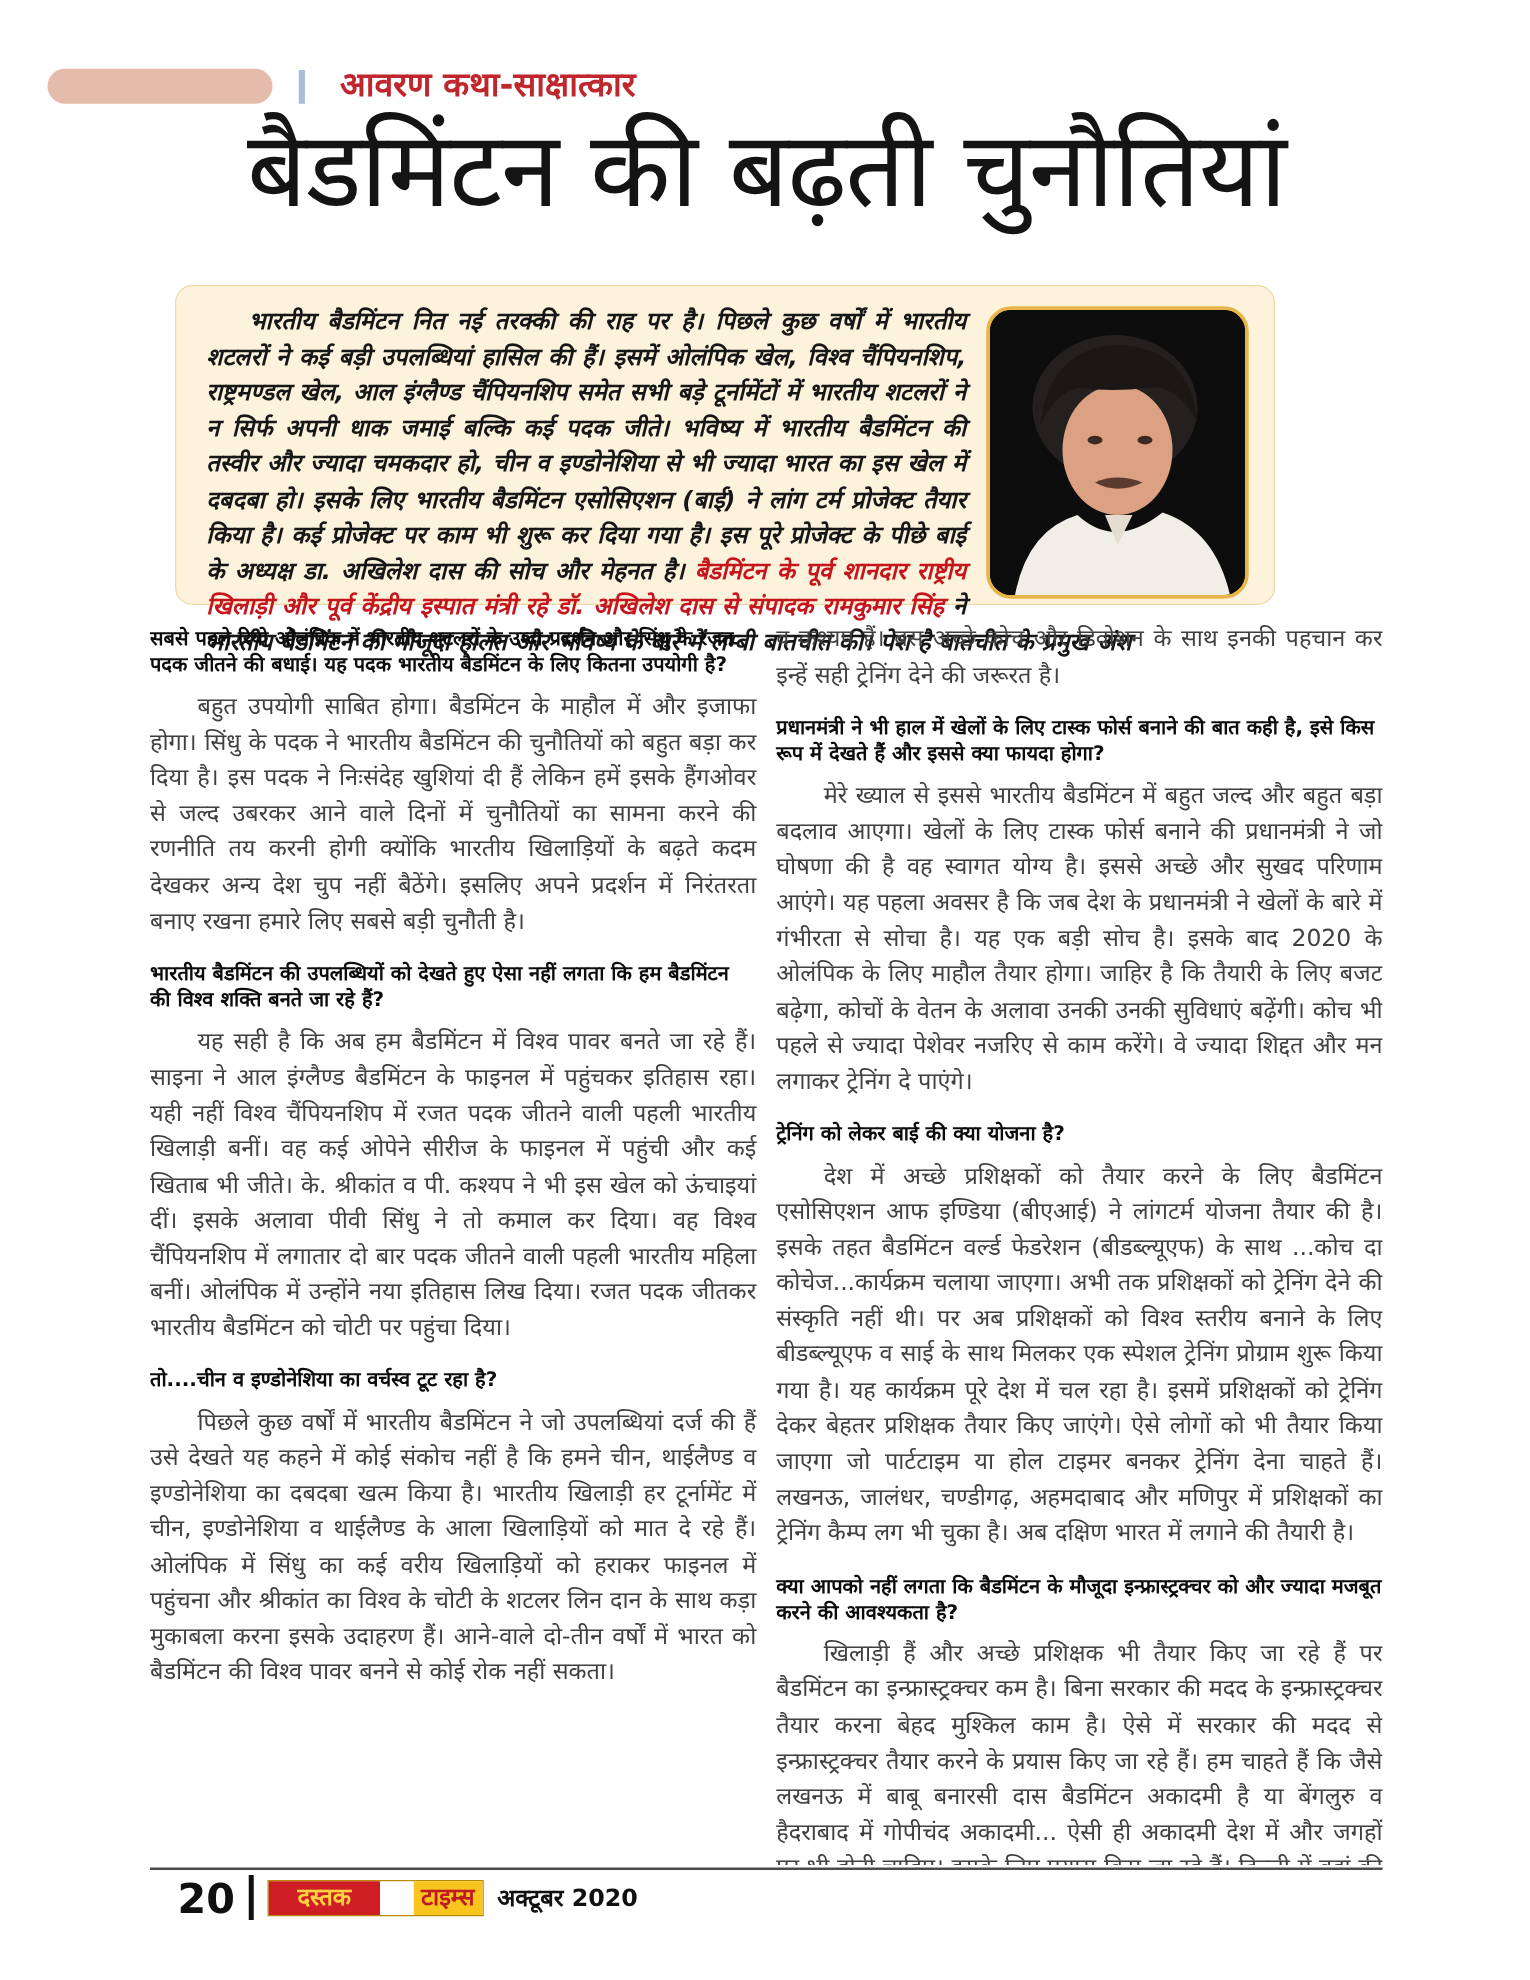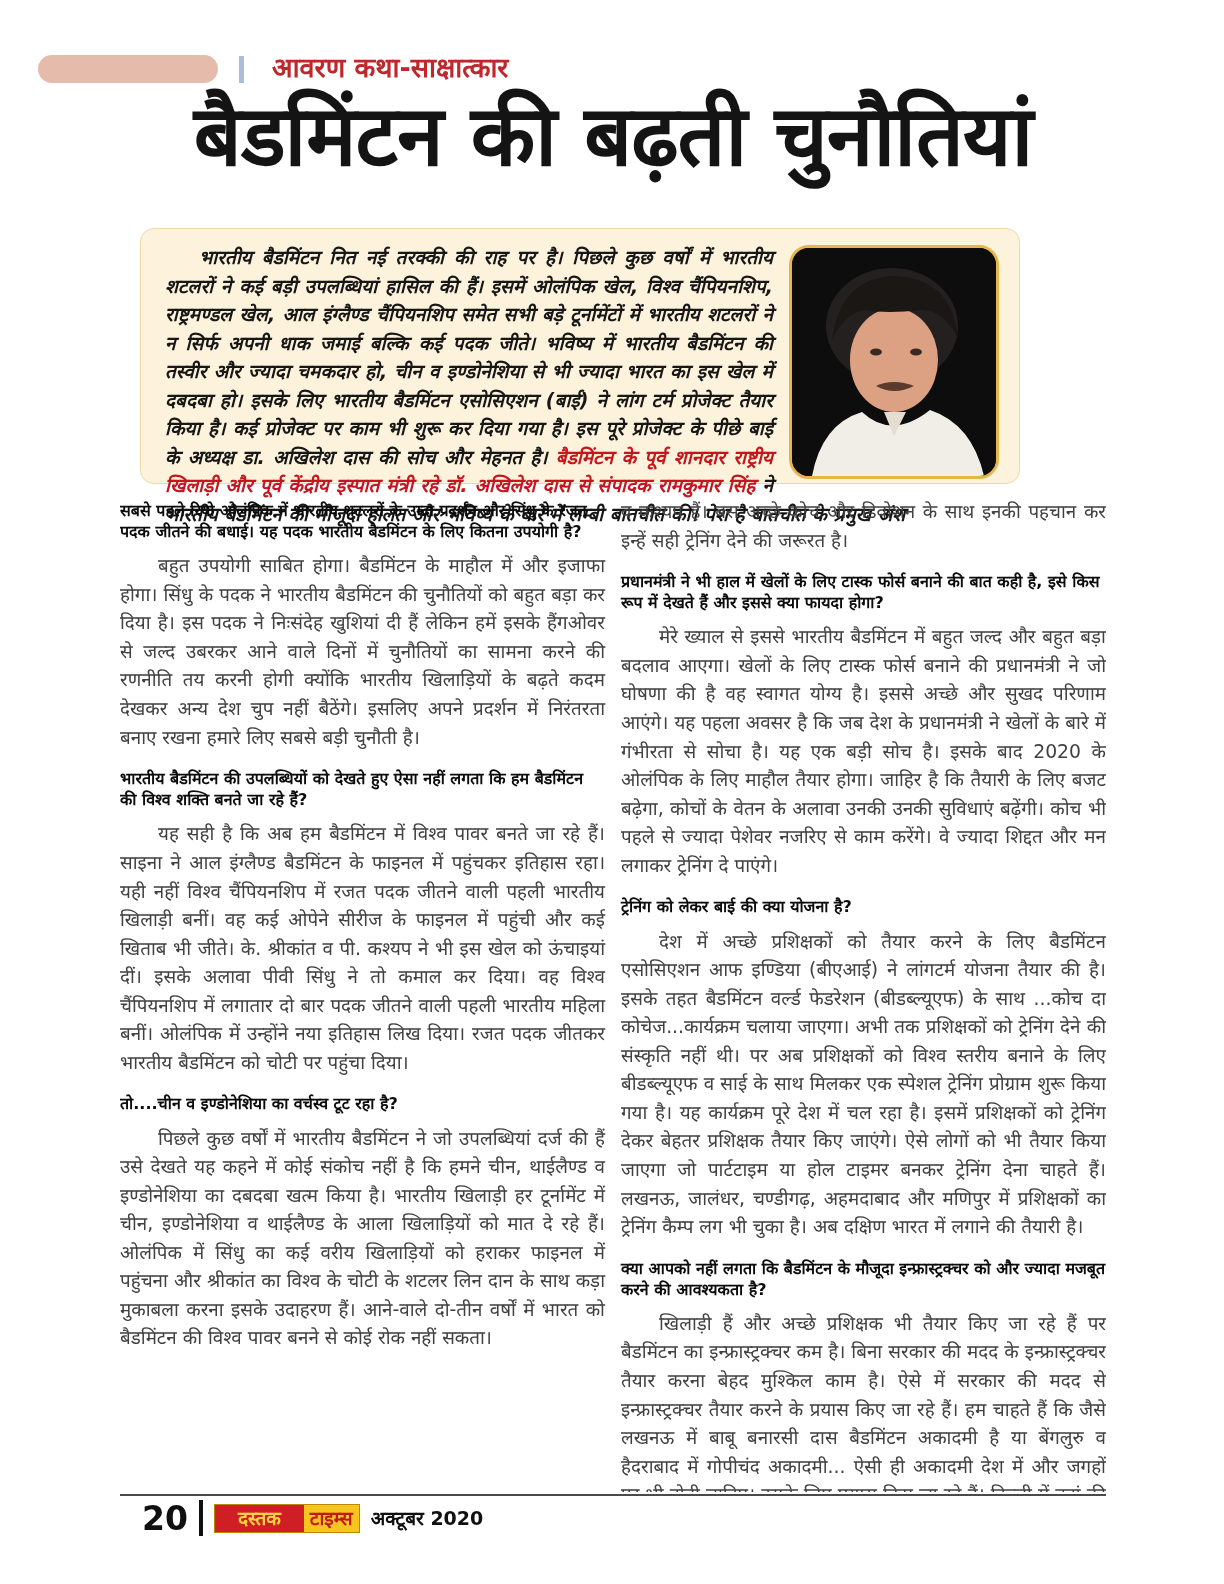--- a/index.html
+++ b/index.html
@@ -8,21 +8,21 @@
     font-family:"DejaVu Sans",sans-serif;overflow:hidden;
   }
   
   .kicker-capsule{position:absolute;left:38px;top:55px;width:180px;height:28px;
     background:#e5bcab;border-radius:14px;}
   .kicker-bar{position:absolute;left:239px;top:56px;width:5px;height:27px;background:#aabdd9;}
   .kicker-text{position:absolute;left:272px;top:48px;font-size:27px;font-weight:bold;
     color:#c0272d;white-space:nowrap;}
   
   .headline{position:absolute;left:120px;top:84px;width:986px;text-align:center;
-    font-size:84px;line-height:1.25;font-weight:bold;color:#141414;letter-spacing:-1px;}
+    font-size:84px;line-height:1.25;font-weight:normal;color:#141414;letter-spacing:-1px;}
   
   .intro-box{position:absolute;left:140px;top:228px;width:880px;height:256px;
     background:#fdf3dd;border:1px solid #eed9a4;border-radius:14px;
     padding:14px 18px 0 24px;box-sizing:border-box;}
   .intro-photo{float:right;width:204px;height:228px;margin:2px 2px 4px 16px;
     border-radius:20px;overflow:hidden;border:3px solid #e7b54a;background:#0d0d0d;}
   .intro-photo svg{display:block;}
   .intro-text{font-size:19px;line-height:1.5;font-style:italic;font-weight:bold;
     color:#171717;text-align:justify;text-indent:34px;margin:0;}
   .intro-red{color:#c4161c;}
@@ -37,21 +37,21 @@
     text-indent:38px;margin:0 0 6px 0;}
   .a.cont{text-indent:0;}
   
   .footer-line{position:absolute;left:120px;top:1494px;width:986px;height:2px;background:#4a4a4a;}
   .footer{position:absolute;left:142px;top:1500px;display:flex;align-items:center;gap:11px;}
   .page-num{font-size:33px;font-weight:bold;color:#101010;line-height:1;}
   .footer-bar{width:4px;height:36px;background:#101010;}
   .mag-logo{display:inline-flex;font-weight:bold;font-size:19px;line-height:1;
     border:1px solid #b98a00;}
   .mag-logo .seg1{background:#d01f24;color:#ffd23f;padding:4px 23px;}
-  .mag-logo .seg2{background:#f7c51e;color:#c01a1f;padding:4px 6px;}
+  .mag-logo .seg2{background:#f7c51e;color:#c01a1f;padding:4px 6px;margin-left:27px;}
   .footer-date{font-size:19px;font-weight:bold;color:#101010;}
 </style>
 </head>
 <body>
 
 <div class="page">
 
   <div class="kicker-capsule"></div>
   <div class="kicker-bar"></div>
   <div class="kicker-text">आवरण कथा-साक्षात्कार</div>

